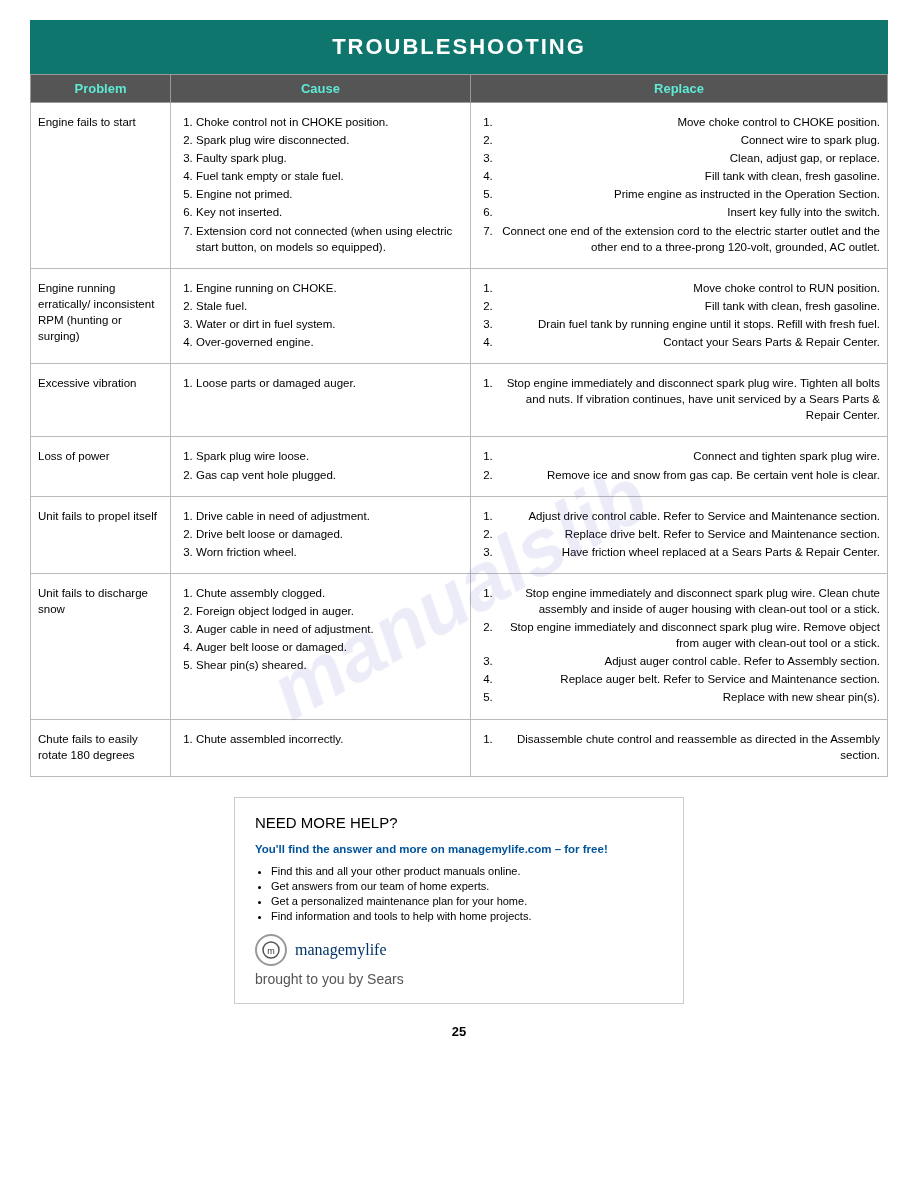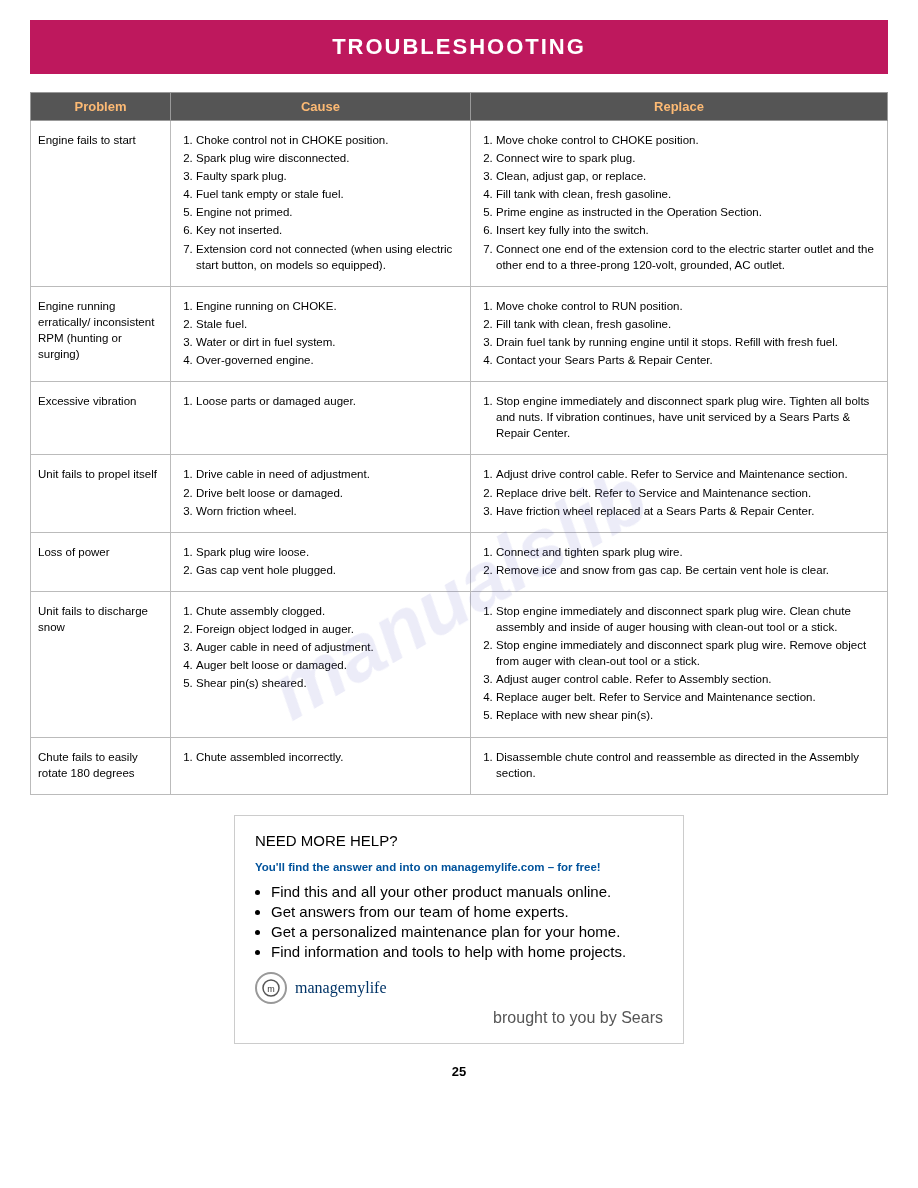--- a/index.html
+++ b/index.html
@@ -6,39 +6,39 @@
     body {
       font-family: Arial, sans-serif;
       font-size: 12px;
       background: #fff;
       color: #000;
       width: 918px;
       min-height: 1188px;
       padding: 20px 30px;
     }
     .page-title-bar {
-      background: #be185d;
+      background: #0f766e;
       color: #fff;
       text-align: center;
       padding: 14px 10px;
-      margin-bottom: 18px;
+      margin-bottom: 0;
     }
     .page-title-bar h1 {
       font-size: 22px;
       font-weight: bold;
       letter-spacing: 2px;
     }
     table.trouble-table {
       width: 100%;
       border-collapse: collapse;
       margin-bottom: 20px;
     }
     table.trouble-table th {
       background: #555;
-      color: #fdba74;
+      color: #5eead4;
       font-weight: bold;
       font-size: 13px;
       padding: 6px 8px;
       border: 1px solid #999;
       text-align: center;
     }
     table.trouble-table td {
       border: 1px solid #bbb;
       padding: 11px 7px;
       vertical-align: top;
@@ -47,20 +47,21 @@
     }
     table.trouble-table td:first-child {
       font-weight: normal;
       width: 140px;
     }
     table.trouble-table td:nth-child(2) {
       width: 300px;
     }
     table.trouble-table td:nth-child(3) {
       width: auto;
+      text-align: right;
     }
     ol.cause-list, ol.remedy-list {
       list-style: decimal;
       padding-left: 18px;
       margin: 0;
     }
     ol.cause-list li, ol.remedy-list li {
       margin-bottom: 2px;
     }
     .watermark {
@@ -92,21 +93,21 @@
       font-size: 11.5px;
       margin-bottom: 10px;
     }
     .help-box .help-subtitle span {
       font-weight: bold;
       color: #00529b;
     }
     .help-box ul {
       list-style: disc;
       padding-left: 16px;
-      font-size: 15px;
+      font-size: 11px;
       margin-bottom: 12px;
     }
     .help-box ul li {
       margin-bottom: 3px;
     }
     .managemylife-logo {
       display: flex;
       align-items: center;
       gap: 8px;
       margin-bottom: 5px;
@@ -122,23 +123,23 @@
       font-size: 9px;
       color: #555;
     }
     .logo-text {
       font-size: 16px;
       font-weight: normal;
       color: #003366;
       font-family: Georgia, serif;
     }
     .brought-by {
-      font-size: 16px;
+      font-size: 14px;
       color: #555;
-      text-align: right;
+      text-align: left;
       margin-top: 4px;
     }
     .page-number {
       text-align: center;
       font-size: 13px;
       font-weight: bold;
     }
   </style>
 </head>
 <body>
@@ -209,48 +210,48 @@
             <li>Loose parts or damaged auger.</li>
           </ol>
         </td>
         <td>
           <ol class="remedy-list">
             <li>Stop engine immediately and disconnect spark plug wire. Tighten all bolts and nuts. If vibration continues, have unit serviced by a Sears Parts &amp; Repair Center.</li>
           </ol>
         </td>
       </tr>
       <tr>
+        <td>Loss of power</td>
+        <td>
+          <ol class="cause-list">
+            <li>Spark plug wire loose.</li>
+            <li>Gas cap vent hole plugged.</li>
+          </ol>
+        </td>
+        <td>
+          <ol class="remedy-list">
+            <li>Connect and tighten spark plug wire.</li>
+            <li>Remove ice and snow from gas cap. Be certain vent hole is clear.</li>
+          </ol>
+        </td>
+      </tr>
+      <tr>
         <td>Unit fails to propel itself</td>
         <td>
           <ol class="cause-list">
             <li>Drive cable in need of adjustment.</li>
             <li>Drive belt loose or damaged.</li>
             <li>Worn friction wheel.</li>
           </ol>
         </td>
         <td>
           <ol class="remedy-list">
             <li>Adjust drive control cable. Refer to Service and Maintenance section.</li>
             <li>Replace drive belt. Refer to Service and Maintenance section.</li>
             <li>Have friction wheel replaced at a Sears Parts &amp; Repair Center.</li>
-          </ol>
-        </td>
-      </tr>
-      <tr>
-        <td>Loss of power</td>
-        <td>
-          <ol class="cause-list">
-            <li>Spark plug wire loose.</li>
-            <li>Gas cap vent hole plugged.</li>
-          </ol>
-        </td>
-        <td>
-          <ol class="remedy-list">
-            <li>Connect and tighten spark plug wire.</li>
-            <li>Remove ice and snow from gas cap. Be certain vent hole is clear.</li>
           </ol>
         </td>
       </tr>
       <tr>
         <td>Unit fails to discharge snow</td>
         <td>
           <ol class="cause-list">
             <li>Chute assembly clogged.</li>
             <li>Foreign object lodged in auger.</li>
             <li>Auger cable in need of adjustment.</li>
@@ -280,21 +281,21 @@
             <li>Disassemble chute control and reassemble as directed in the Assembly section.</li>
           </ol>
         </td>
       </tr>
     </tbody>
 </table>
 
 <div class="help-box">
   <div class="help-title">NEED MORE HELP?</div>
   <div class="help-subtitle">
-    <span>You'll find the answer and into on </span><span>managemylife.com</span><span> – for free!</span>
+    <span>You'll find the answer and more on </span><span>managemylife.com</span><span> – for free!</span>
   </div>
   <ul id="help-bullets">
       <li>Find this and all your other product manuals online.</li>
       <li>Get answers from our team of home experts.</li>
       <li>Get a personalized maintenance plan for your home.</li>
       <li>Find information and tools to help with home projects.</li>
     </ul>
   <div class="managemylife-logo">
     <div class="logo-circle">
       <svg width="18" height="18" viewBox="0 0 18 18">

